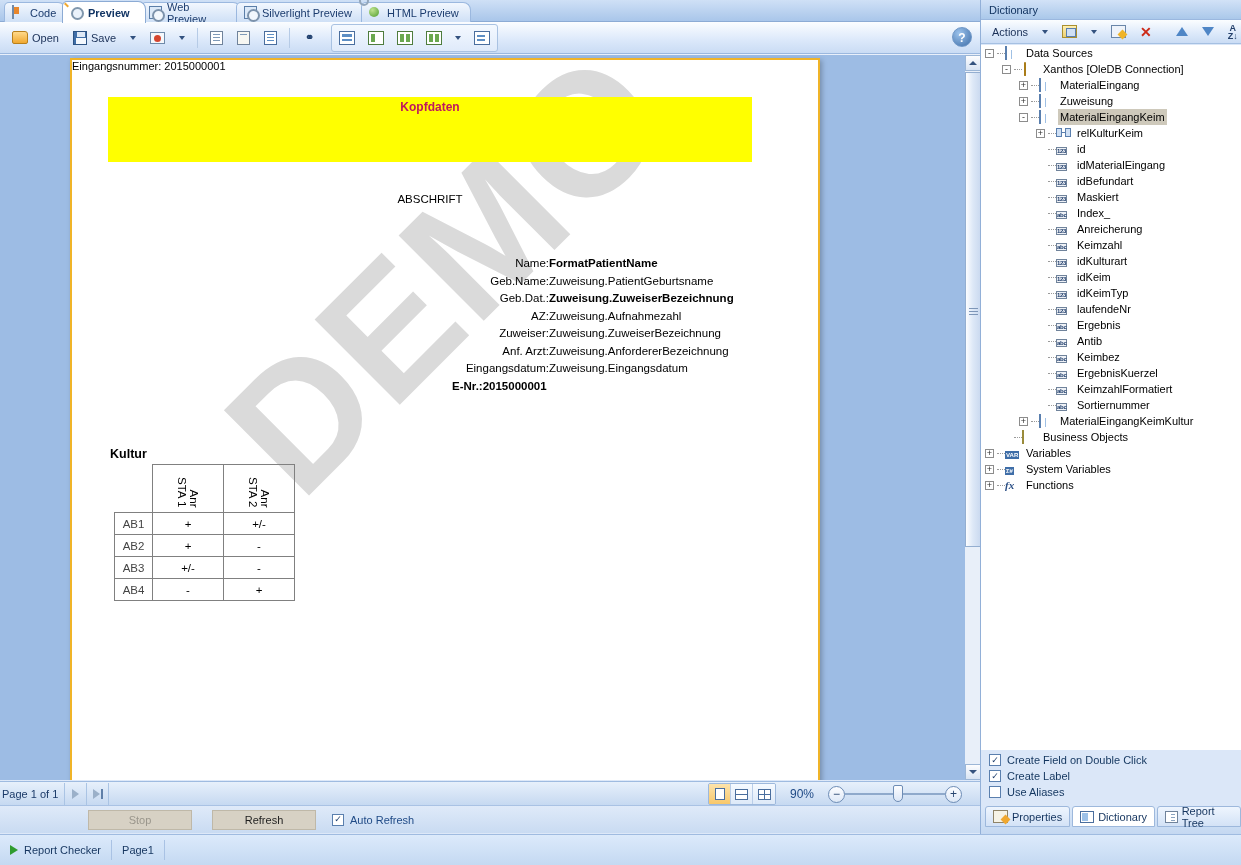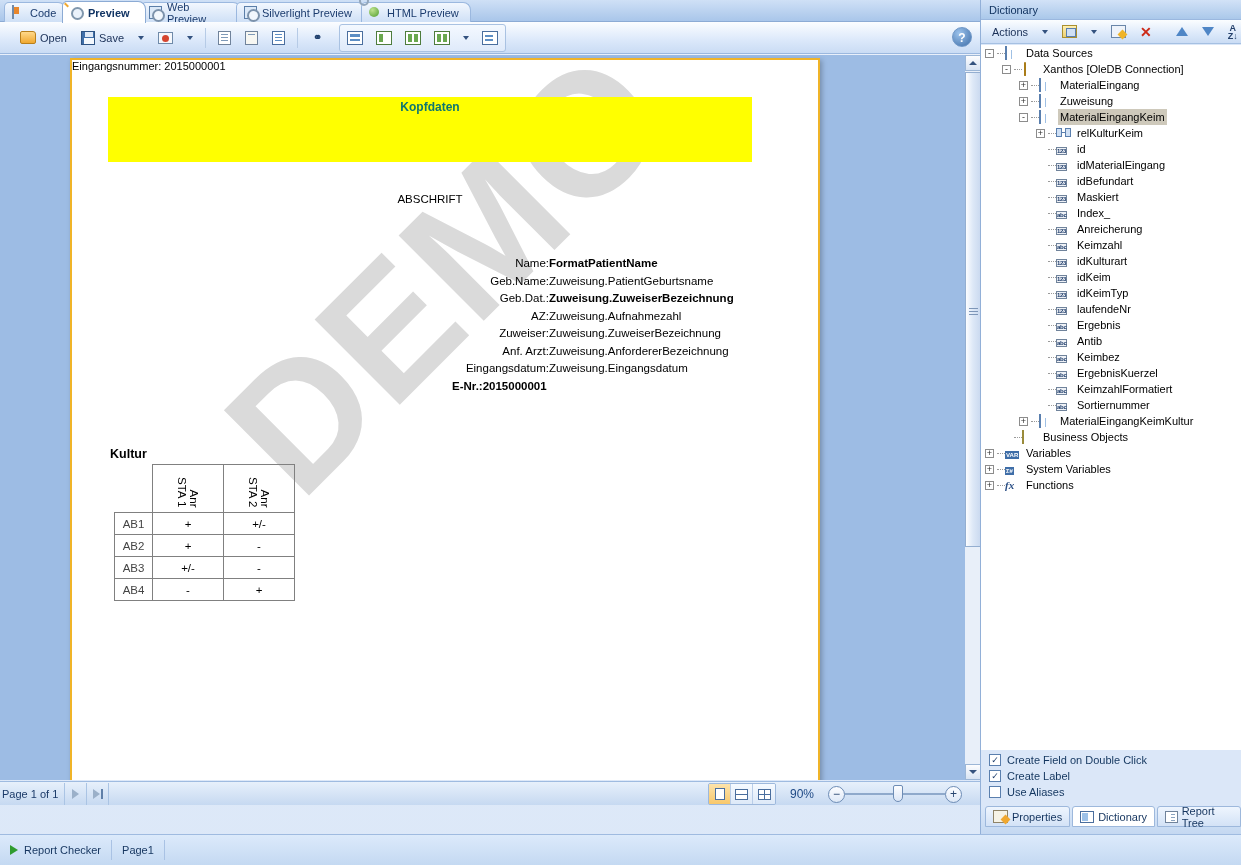--- a/index.html
+++ b/index.html
@@ -27,21 +27,21 @@
          border-radius: 5px 8px 0 0;
          background: linear-gradient(#f2f7fe,#cfe0f6); }
   .tab.active { background: #ffffff; color: #113463; font-weight: bold;
                 border-color: #8cabd4; z-index: 4; height: 22px; top: 1px; }
   .tab .ticon { width: 14px; height: 14px; position: relative; flex: 0 0 14px; }
 
   
   .toolbar { position: absolute; left: 0; top: 22px; width: 980px; height: 32px;
              background: linear-gradient(#fbfdff,#dbe8fa 60%,#cadcf4);
              border-bottom: 1px solid #9bb8df;
-             display: flex; align-items: center; padding-left: 14px; gap: 2px; }
+             display: flex; align-items: center; padding-left: 6px; gap: 2px; }
   .tbtn { height: 24px; display: flex; align-items: center; gap: 4px;
           padding: 0 5px; border: 1px solid transparent; border-radius: 3px;
           color: #1a3057; font-size: 11px; cursor: default; }
   .tsep { width: 1px; height: 20px; background: #b6cbe6; margin: 0 4px; }
   .caret { width: 0; height: 0; border-left: 3px solid transparent;
            border-right: 3px solid transparent; border-top: 4px solid #33527f; }
   .tgroup { display: flex; align-items: center; border: 1px solid #a9c2e2;
             border-radius: 3px; background: linear-gradient(#f4f9ff,#dfeafa);
             margin-left: 6px; padding: 1px; gap: 1px; }
   .helpbtn { position: absolute; right: 8px; top: 5px; width: 20px; height: 20px;
@@ -58,21 +58,21 @@
   .watermark { position: absolute; left: 115px; top: 330px;
                font-size: 175px; font-weight: bold; color: #dadada;
                transform: rotate(-45deg); transform-origin: left top;
                letter-spacing: 2px; pointer-events: none;
                font-family: "Liberation Sans", sans-serif; }
   .pcontent { position: absolute; left: 0; top: 0; width: 100%; height: 100%; }
 
   .yellowbar { position: absolute; left: 36px; top: 37px; width: 644px; height: 65px;
                background: #ffff00; }
   .kopfdaten { position: absolute; left: 0; top: 3px; width: 100%; text-align: center;
-               font-weight: bold; font-size: 12px; color: #0f766e; }
+               font-weight: bold; font-size: 12px; color: #be185d; }
   .bereich { position: absolute; left: 36px; top: 110px; width: 644px; text-align: center;
              font-weight: bold; font-size: 12.5px; color: #000; }
   .abschrift { position: absolute; left: 36px; top: 133px; width: 644px; text-align: center;
                font-size: 11.5px; color: #000; }
 
   .infoblock { position: absolute; left: 380px; top: 195px; }
   .inforow { display: flex; line-height: 17.5px; font-size: 11.5px; color: #000; }
   .inforow .lab { width: 97px; flex: 0 0 97px; text-align: right; }
   .inforow .val { white-space: nowrap; }
   .inforow.b .val, .inforow.b .lab { font-weight: bold; }
@@ -485,20 +485,28 @@
       <div class="zpct">90%</div>
       <div class="zsl">
         <span class="zcirc">−</span>
         <span class="ztrack">
             <span class="zthumb"></span>
           </span>
         <span class="zcirc">+</span>
       </div>
     </div>
 
+    <div class="refreshbar">
+      <div class="rbtn dis" style="margin-left:88px;">Stop</div>
+      <div class="rbtn" style="margin-left:20px;">Refresh</div>
+      <div style="display:flex;align-items:center;gap:6px;margin-left:16px;">
+        <span class="chk on"></span>
+        <span style="color:#1f4a86;">Auto Refresh</span>
+      </div>
+    </div>
   </div>
 
   <div id="right">
     <div class="rtitle">Dictionary</div>
 
     <div class="rtoolbar">
       <div class="tbtn">
         <span>Actions</span>
       </div>
       <div class="tbtn">

